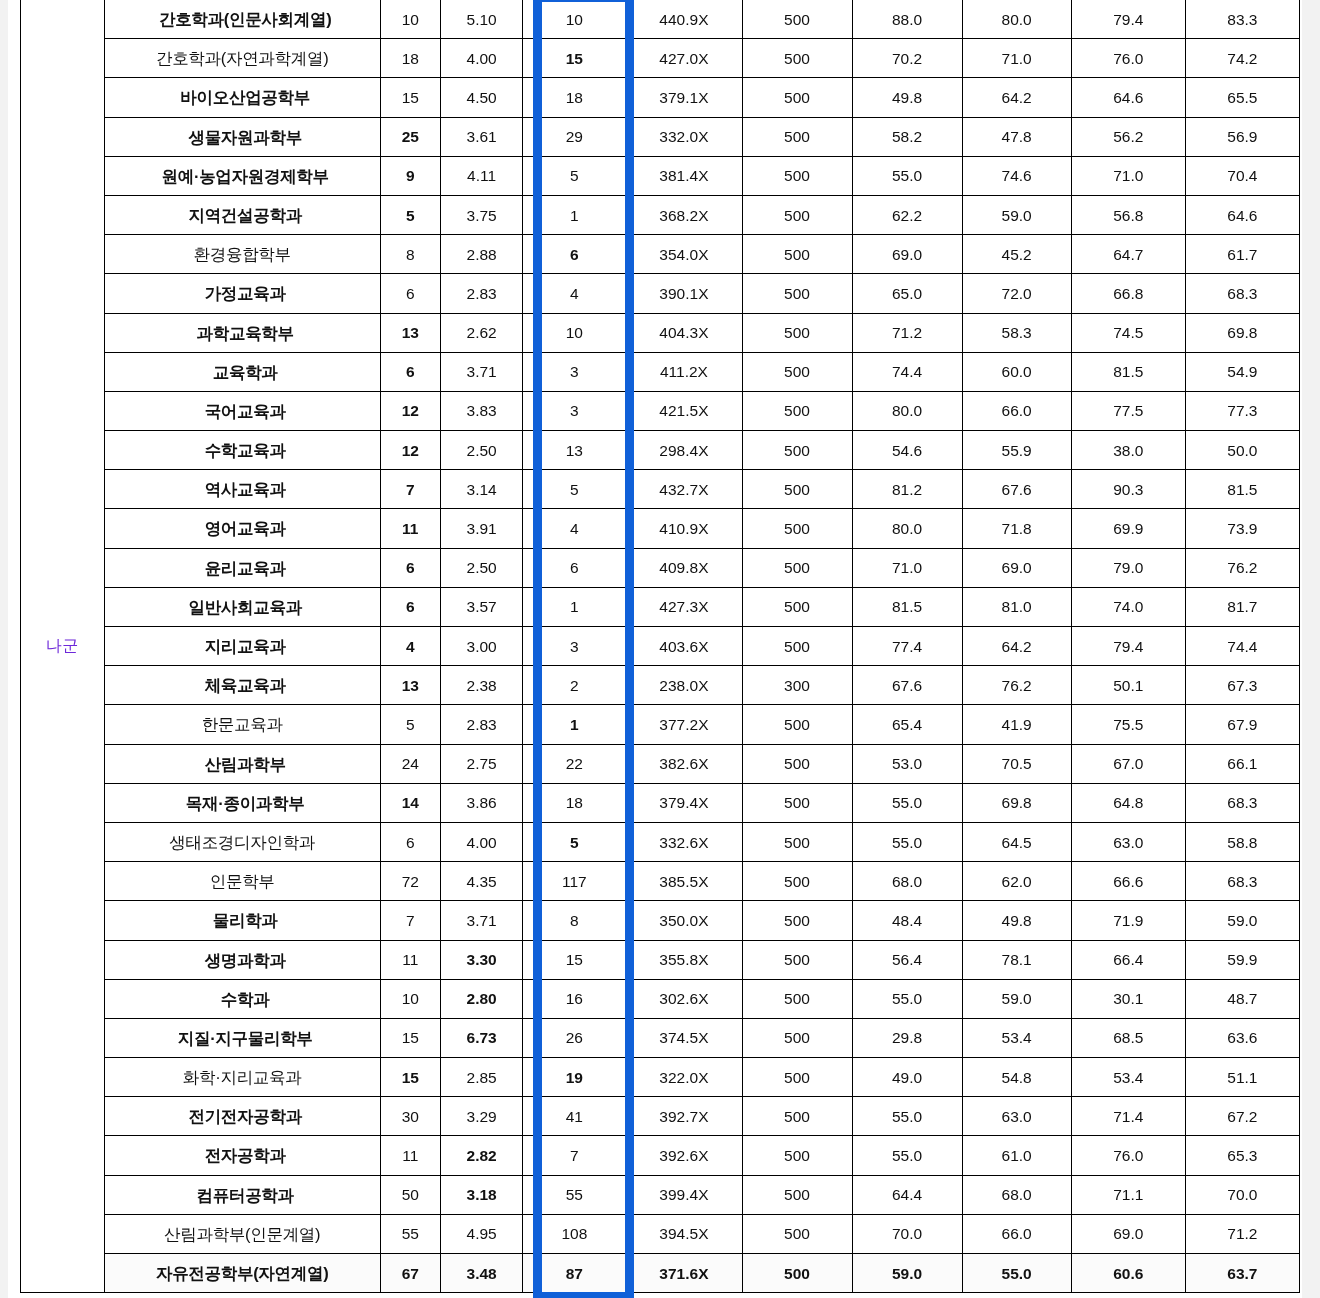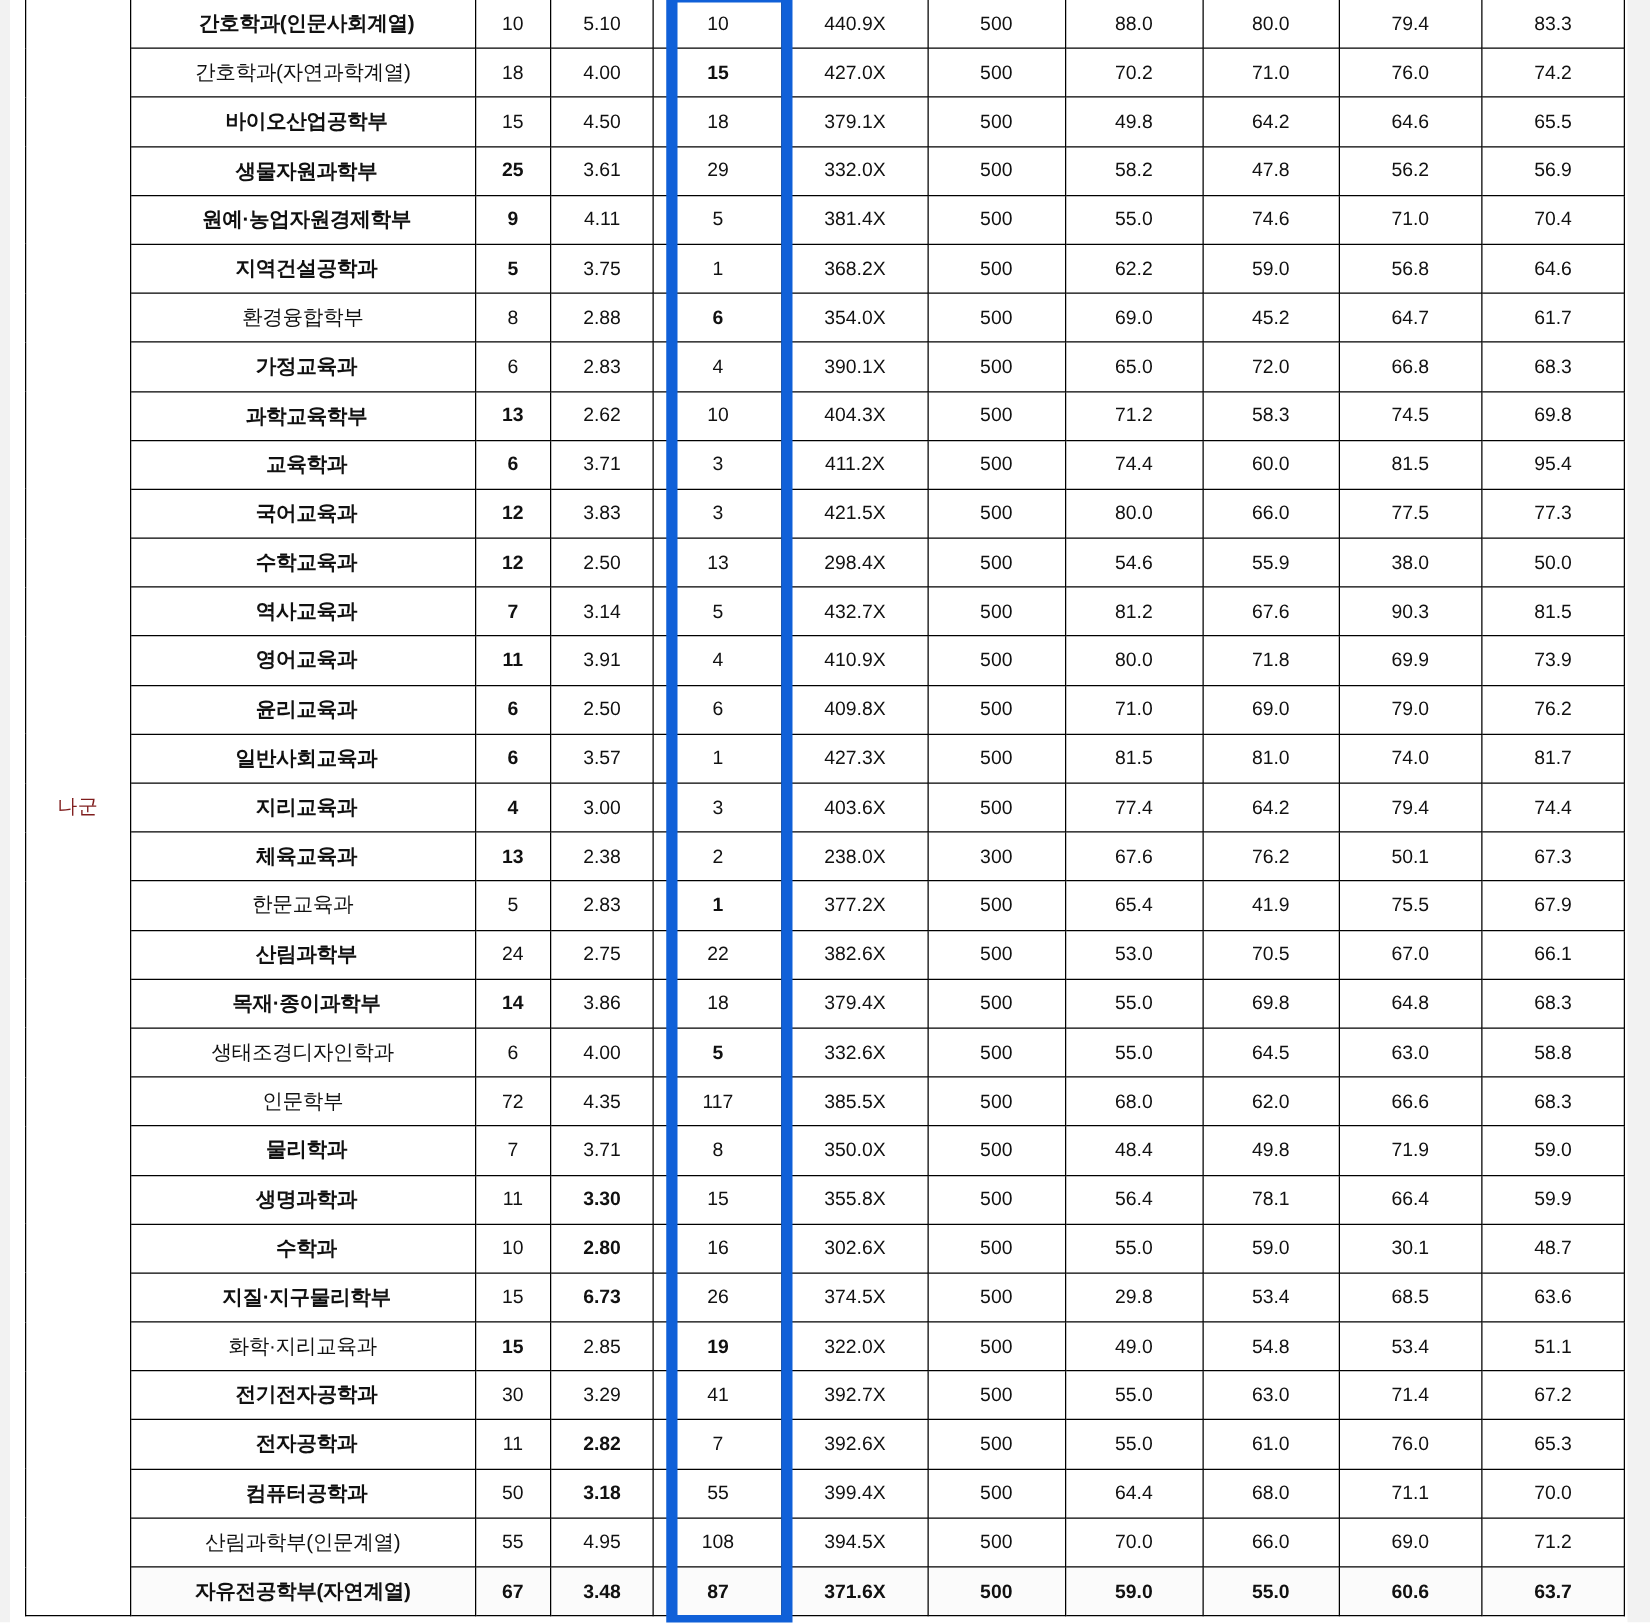--- a/index.html
+++ b/index.html
@@ -71,21 +71,21 @@
   col.c-extra  { width: 101px; }
   col.c-score  { width: 114px; }
   col.c-full   { width: 108px; }
   col.c-p70    { width: 108px; }
   col.c-p50    { width: 107px; }
   col.c-cut    { width: 112px; }
   col.c-avg    { width: 112px; }
 
   td.group-cell {
     font-size: 16px;
-    color: #7f1d1d;
+    color: #6d28d9;
     letter-spacing: 0.5px;
     background: #ffffff;
   }
 
   td.dept {
     font-size: 16.5px;
     letter-spacing: -0.3px;
   }
   td.dept.b { font-weight: bold; padding-left: 10px; }
 
@@ -247,21 +247,21 @@
           <tr>
             <td class="dept b">교육학과</td>
             <td class="num b">6</td>
             <td class="num">3.71</td>
             <td class="num">3</td>
             <td class="score">411.2X</td>
             <td class="score">500</td>
             <td class="score">74.4</td>
             <td class="score">60.0</td>
             <td class="score">81.5</td>
-            <td class="score">95.4</td>
+            <td class="score">54.9</td>
           </tr>
           <tr>
             <td class="dept b">국어교육과</td>
             <td class="num b">12</td>
             <td class="num">3.83</td>
             <td class="num">3</td>
             <td class="score">421.5X</td>
             <td class="score">500</td>
             <td class="score">80.0</td>
             <td class="score">66.0</td>

